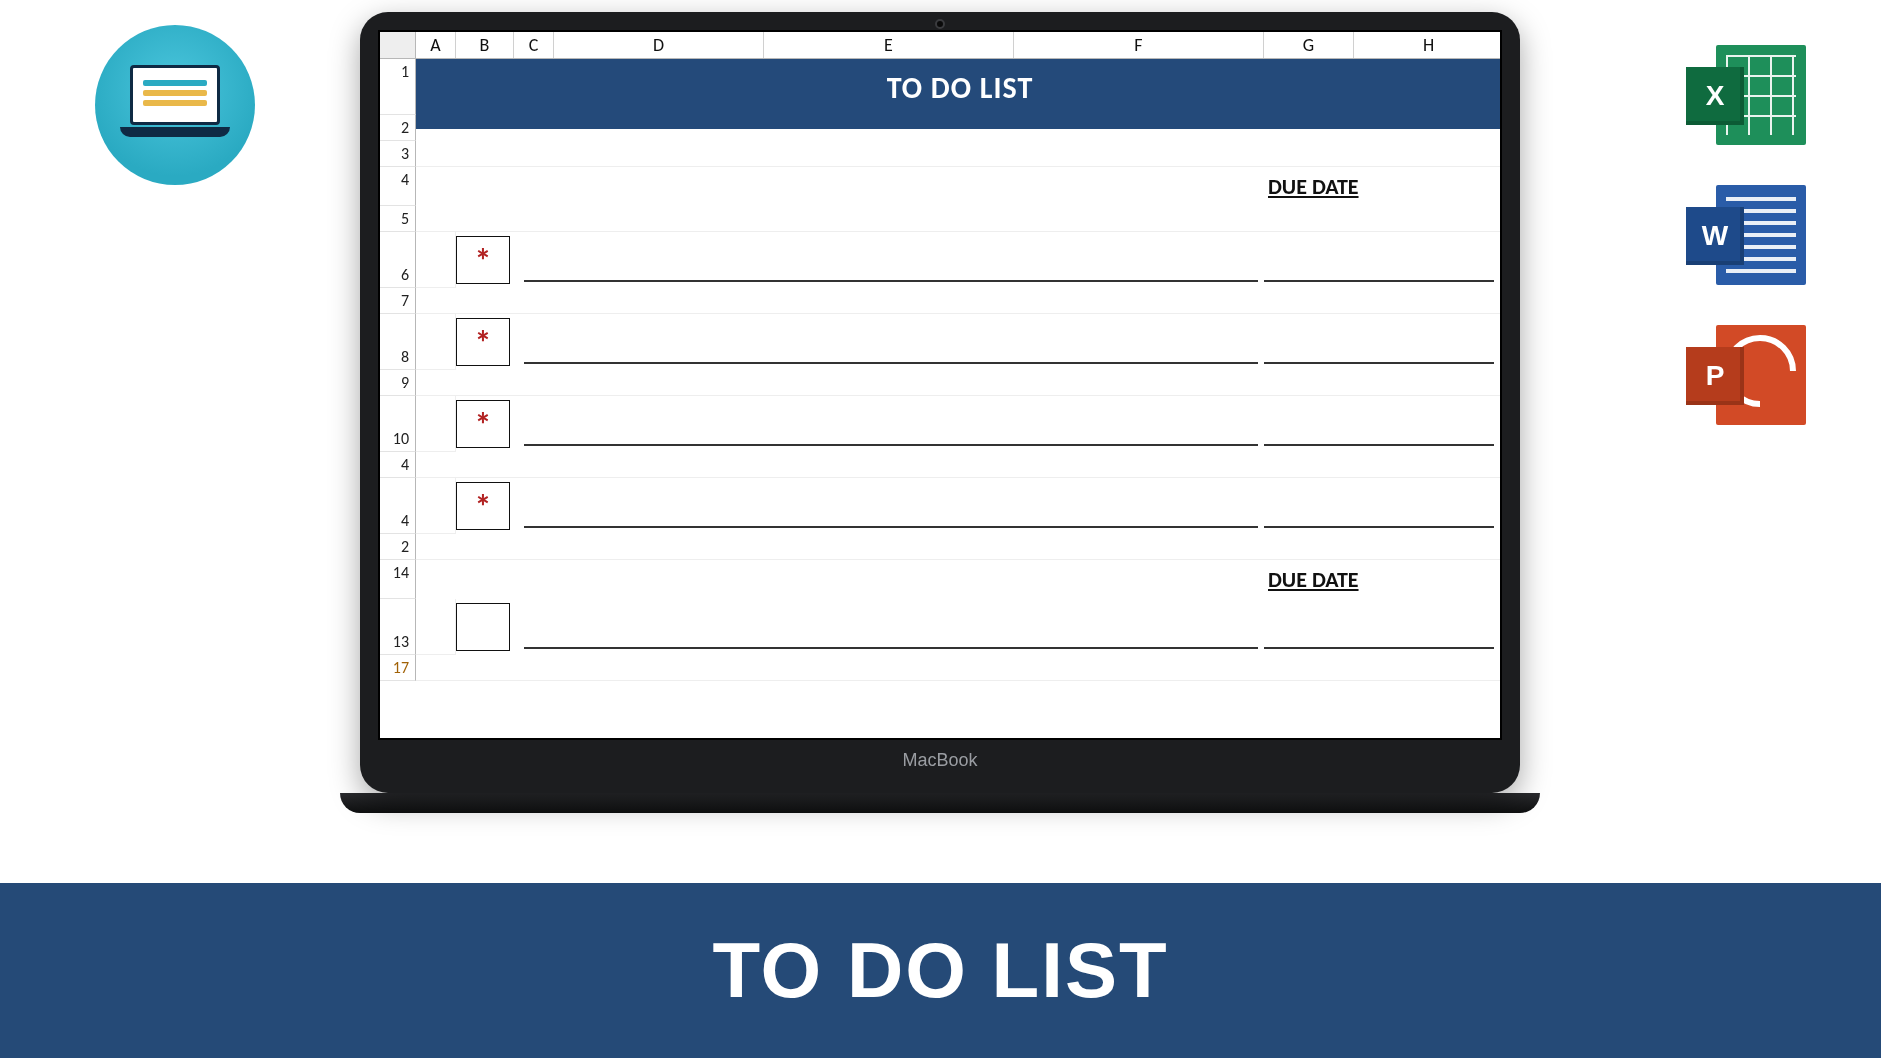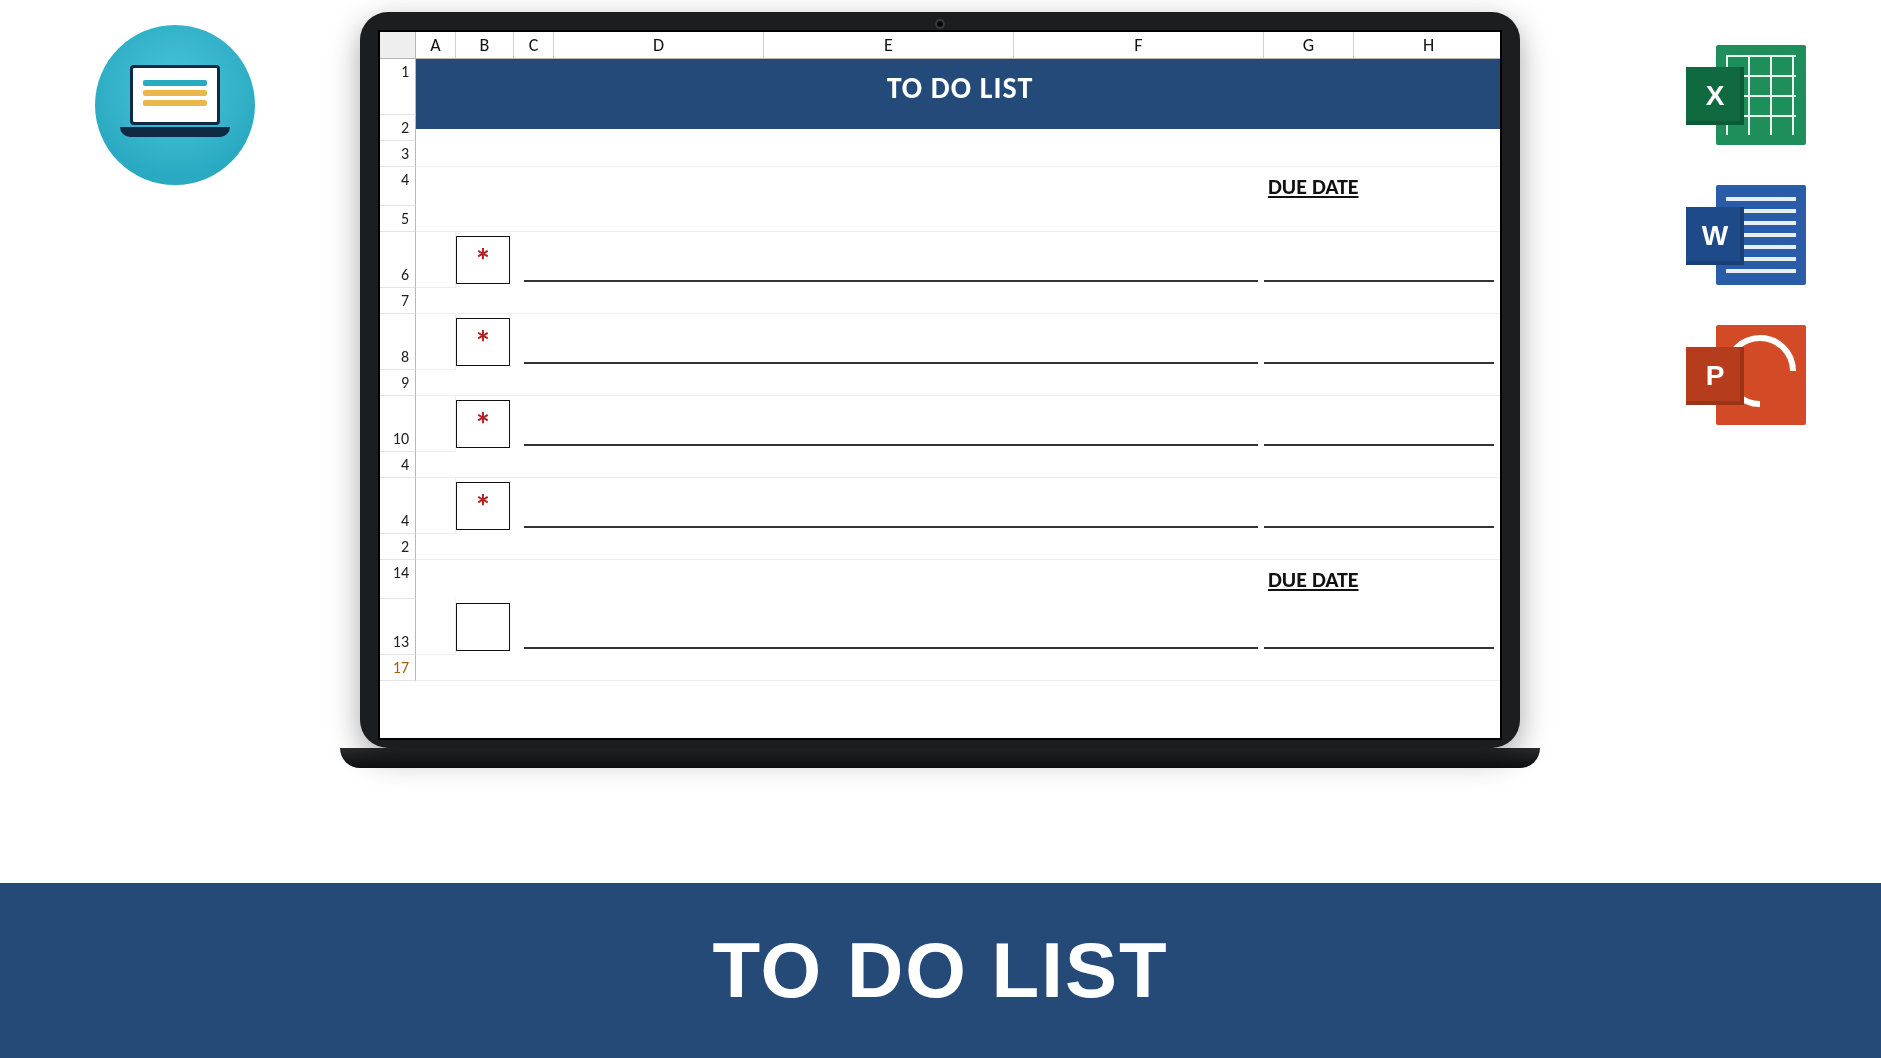--- a/index.html
+++ b/index.html
@@ -257,20 +257,21 @@
               <div class="line"></div>
               <div class="dline"></div>
             </div>
             <div class="row thin r17">
                 <div class="rownum">17</div>
                 <div class="cell" style="grid-column:2/10"></div>
               </div>
           </div>
         </div>
       </div>
+      <div class="lap-label">MacBook</div>
     </div>
     <div class="lap-base"></div>
   </div>
 
   <div class="banner">
     <div class="banner-text">TO DO LIST</div>
   </div>
 </div>
 
 </body></html>

